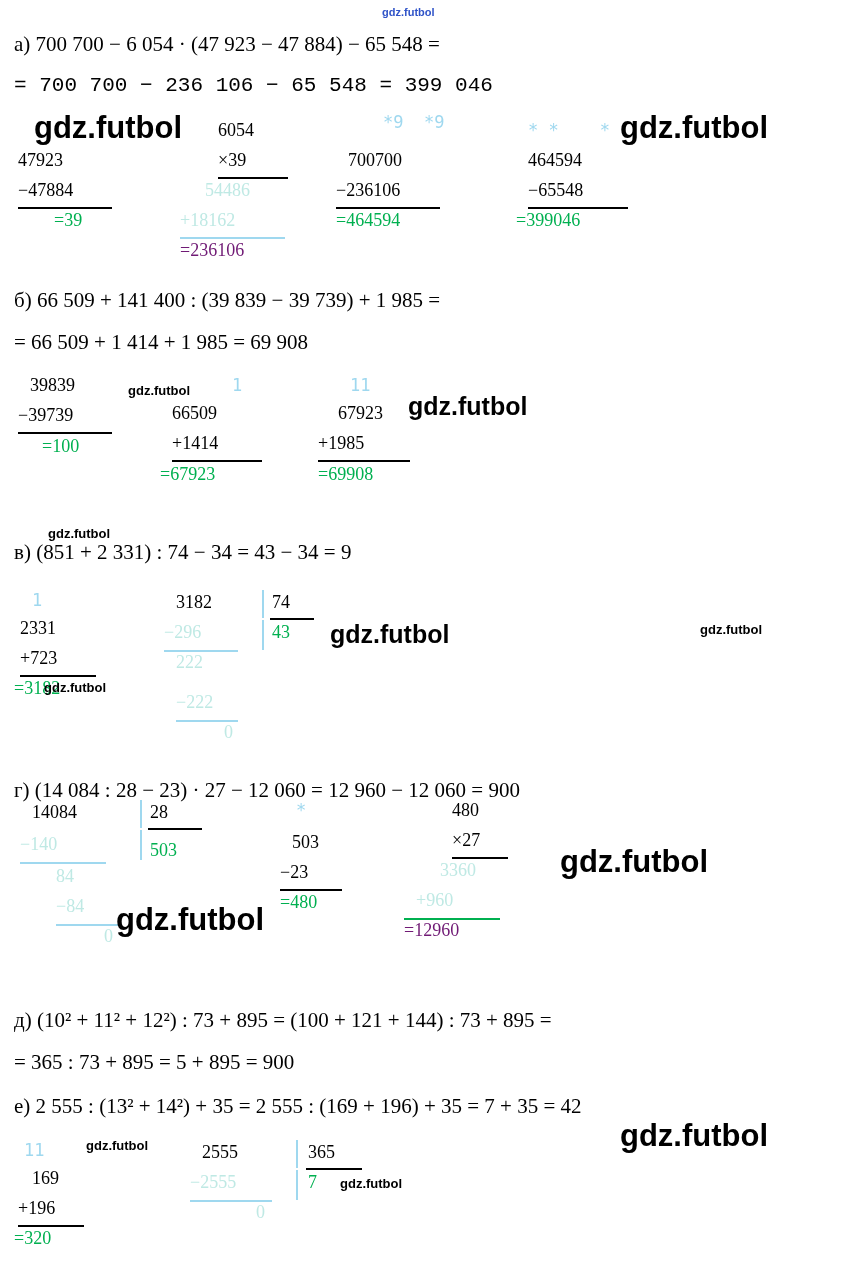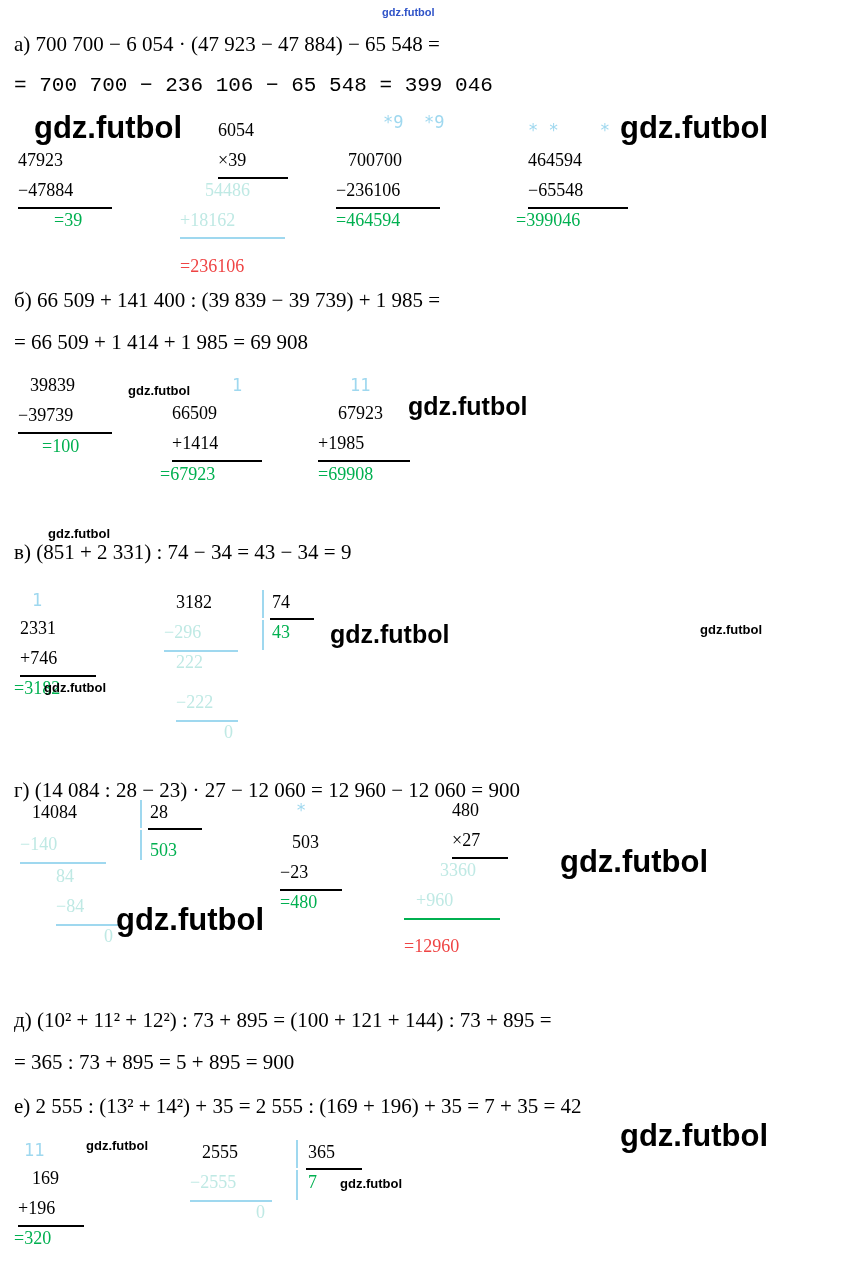--- a/index.html
+++ b/index.html
@@ -7,21 +7,21 @@
     width:842px;height:1263px;position:relative;
     background:#ffffff;
     font-family:"Liberation Serif", serif;
     color:#000;
     overflow:hidden;
   }
   .abs{position:absolute;}
   .eq{font-family:"Liberation Serif", serif;font-size:21px;white-space:nowrap;}
   .mono{font-family:Liberation Serif, serif;font-size:18px;letter-spacing:0px;white-space:pre;}
   .green{color:#00b050;}
-  .red{color:#ef4444;margin-top:16px;}
+  .red{color:#701a75;}
   .faint{color:#bfe9e4;}
   .carry{color:#9fd8ef;font-family:"DejaVu Sans Mono", monospace;font-size:17px;white-space:pre;}
   .rule{position:absolute;background:#000;height:2px;}
   .rule.light{background:#9fd8ef;height:2px;}
   .rule.greenline{background:#00b050;height:2px;}
   .vline{position:absolute;width:2px;background:#000;}
   .vline.light{background:#9fd8ef;}
   .wm{
     font-family:"Liberation Sans", sans-serif;
     font-weight:bold;color:#000;white-space:nowrap;
@@ -88,21 +88,21 @@
 <div class="abs mono green" style="left:318px;top:464px;">=69908</div>
 
 <div class="abs wm wm-sm" style="left:128px;top:383px;">gdz.futbol</div>
 <div class="abs wm wm-md" style="left:408px;top:392px;">gdz.futbol</div>
 
 <div class="abs wm wm-sm" style="left:48px;top:526px;">gdz.futbol</div>
 <div class="abs eq" style="left:14px;top:540px;">в) (851 + 2 331) : 74 − 34 = 43 − 34 = 9</div>
 
 <div class="abs carry" style="left:32px;top:590px;">1</div>
 <div class="abs mono" style="left:20px;top:618px;">2331</div>
-<div class="abs mono" style="left:20px;top:648px;">+746</div>
+<div class="abs mono" style="left:20px;top:648px;">+723</div>
 <div class="rule" style="left:20px;top:675px;width:76px;"></div>
 <div class="abs mono green" style="left:14px;top:678px;">=3182</div>
 <div class="abs wm wm-sm" style="left:44px;top:680px;">gdz.futbol</div>
 
 <div class="abs mono" style="left:176px;top:592px;">3182</div>
 <div class="vline light" style="left:262px;top:590px;height:28px;"></div>
 <div class="abs mono" style="left:272px;top:592px;">74</div>
 <div class="rule" style="left:270px;top:618px;width:44px;"></div>
 <div class="vline light" style="left:262px;top:620px;height:30px;"></div>
 <div class="abs mono green" style="left:272px;top:622px;">43</div>

